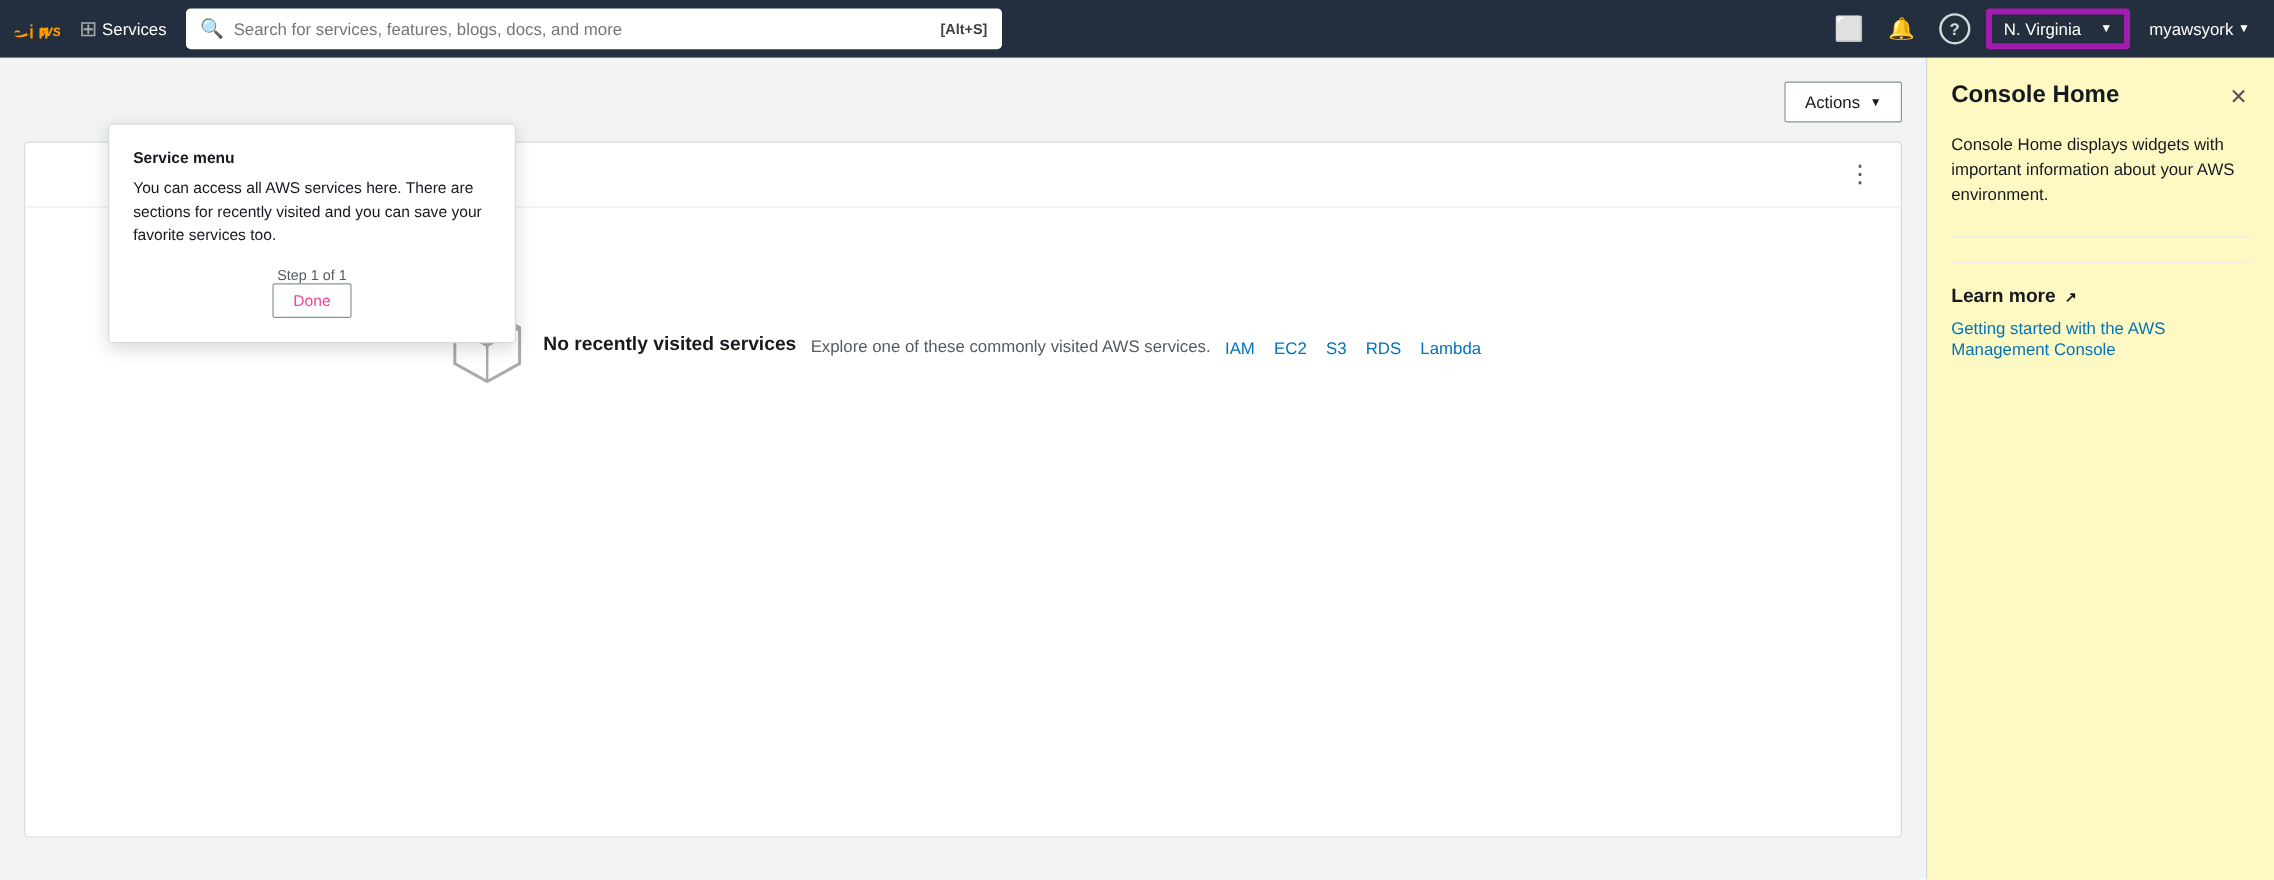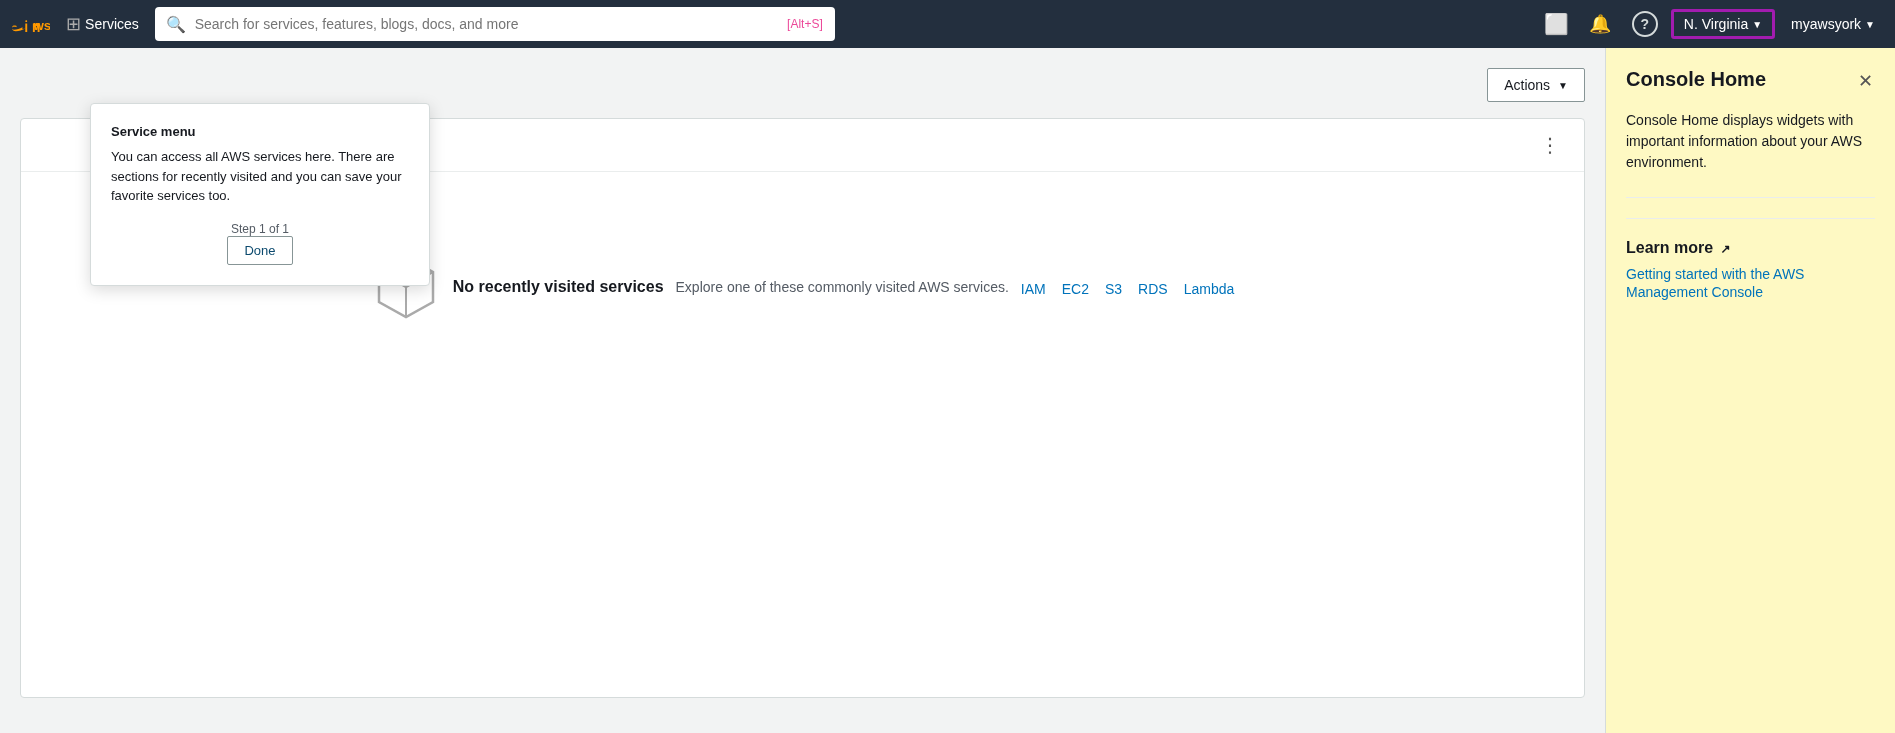--- a/index.html
+++ b/index.html
@@ -16,20 +16,21 @@
       position: relative;
       z-index: 100;
     }
     .aws-logo {
       width: 38px;
       height: 38px;
       flex-shrink: 0;
       display: flex;
       align-items: center;
       justify-content: flex-start;
+      font-style: italic;
     }
     .nav-services-btn {
       display: flex;
       align-items: center;
       gap: 4px;
       color: #fff;
       font-size: 14px;
       font-weight: 500;
       padding: 4px 8px;
       cursor: pointer;
@@ -48,46 +49,47 @@
       gap: 8px;
     }
     .search-bar input {
       border: none;
       outline: none;
       font-size: 14px;
       color: #555;
       width: 100%;
     }
     .search-shortcut {
-      color: #ec4899;
+      color: #404040;
       font-size: 12px;
       white-space: nowrap;
+      font-weight: bold;
     }
     .nav-spacer { flex: 1; }
     .nav-icon-btn {
       display: flex;
       align-items: center;
       justify-content: center;
       width: 36px;
       height: 36px;
       color: #d5dbdb;
       font-size: 18px;
       cursor: pointer;
       border-radius: 3px;
     }
     .region-btn {
       display: flex;
       align-items: center;
-      gap: 4px;
+      gap: 16px;
       color: #fff;
       font-size: 14px;
       padding: 4px 10px;
       cursor: pointer;
       border-radius: 3px;
-      border: 3px solid #a21caf;
+      border: 5px solid #a21caf;
       white-space: nowrap;
     }
     .account-btn {
       display: flex;
       align-items: center;
       gap: 4px;
       color: #fff;
       font-size: 14px;
       padding: 4px 8px;
       cursor: pointer;
@@ -222,21 +224,21 @@
     .tooltip-step {
       font-size: 12px;
       color: #545b64;
     }
     .done-btn {
       padding: 6px 16px;
       background: #fff;
       border: 1px solid #879596;
       border-radius: 2px;
       font-size: 13px;
-      color: #0c4a6e;
+      color: #ec4899;
       cursor: pointer;
     }
 
     
     .right-panel {
       width: 290px;
       background: #fef9c3;
       border-left: 1px solid #d5dbdb;
       padding: 20px 20px;
       overflow-y: auto;

